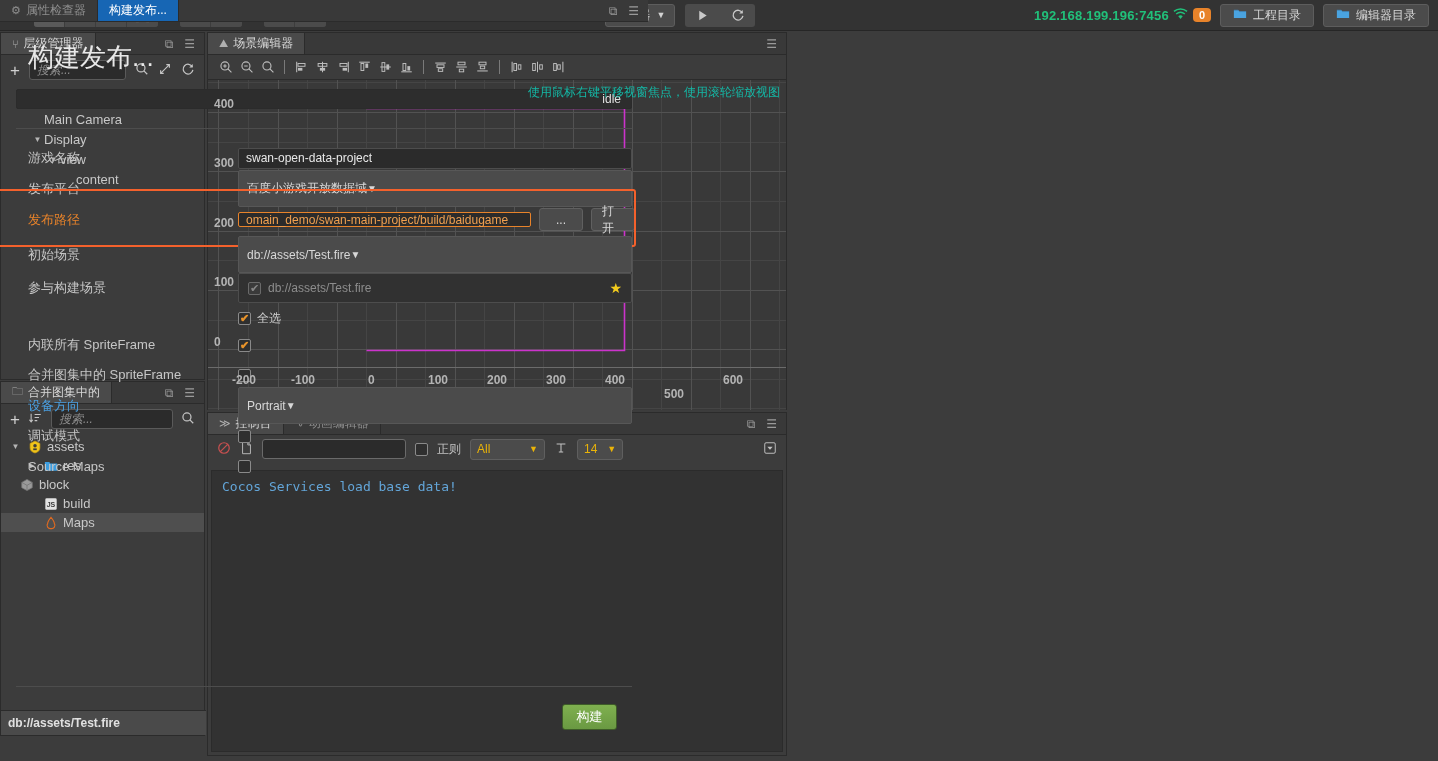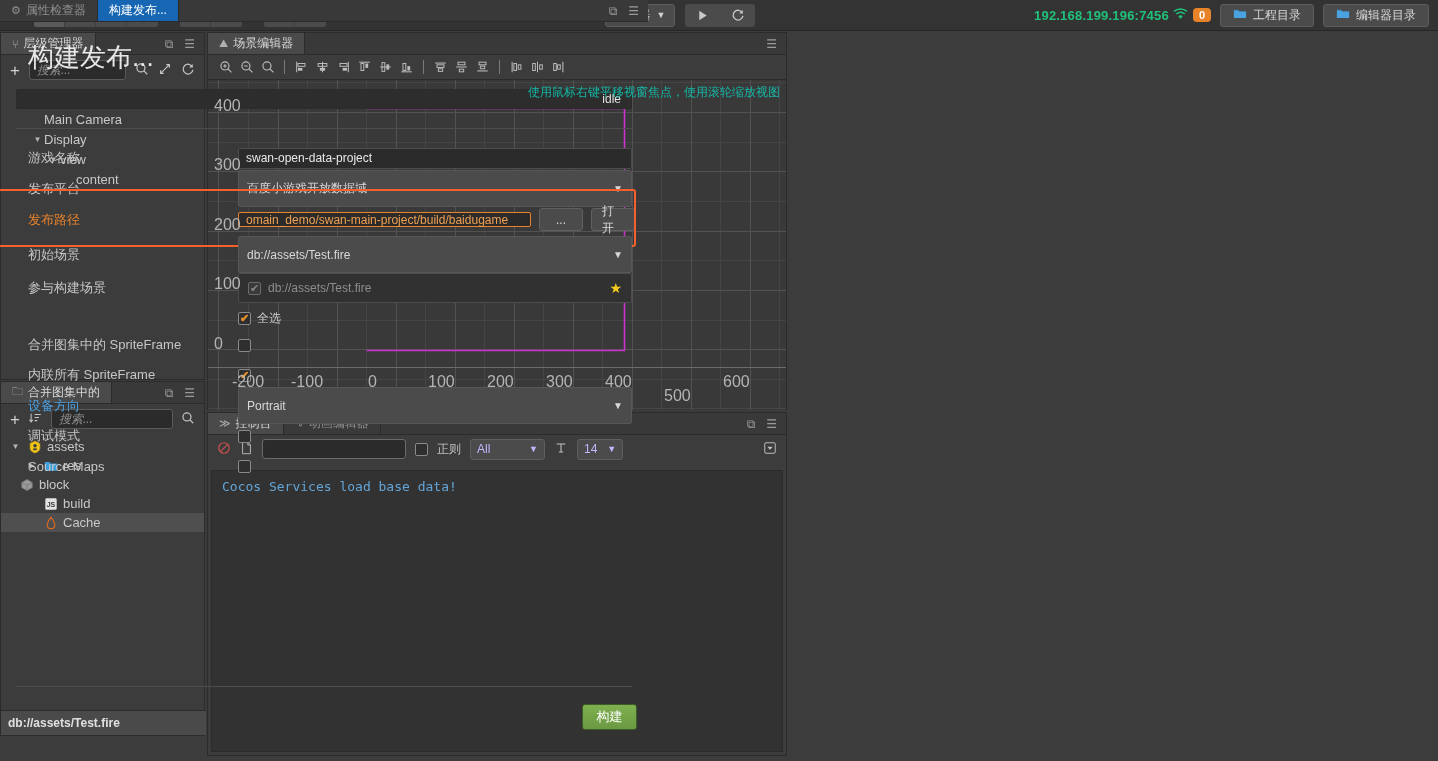--- a/index.html
+++ b/index.html
@@ -101,38 +101,38 @@
   .scene-tools {
     height: 25px; display: flex; align-items: center; gap: 0px; padding: 0 7px; background: #3c3c3c;
     border-bottom: 1px solid #2b2b2b;
   }
   .stool { width: 21px; height: 21px; display: flex; align-items: center; justify-content: center; color: #bdbdbd; }
   .sdiv { width: 1px; height: 14px; background: #7a7a7a; margin: 0 6px; }
   .viewport { position: relative; height: 330px; background: #393939; overflow: hidden; }
   .vp-hint {
     position: absolute; right: 6px; top: 4px; font-size: 12px; color: #14b8a6; z-index: 5;
   }
-  .vp-axis-label { position: absolute; color: #b4b4b4; font-size: 16px; z-index: 4; }
+  .vp-axis-label { position: absolute; color: #b4b4b4; font-size: 12px; z-index: 4; font-weight: bold; }
 
   
   #console { left: 207px; top: 412px; width: 580px; height: 344px; }
   .c-toolbar { height: 28px; display: flex; align-items: center; gap: 9px; padding: 0 9px; background: #3c3c3c; }
   .c-input { width: 144px; height: 20px; background: #2b2b2b; border: 1px solid #6a6a6a; border-radius: 3px; }
   .chk {
     width: 13px; height: 13px; background: #2f2f2f; border: 1px solid #8a8a8a; border-radius: 2px;
     display: inline-flex; align-items: center; justify-content: center; flex: none;
   }
   .chk.on { background: #2f2f2f; }
   .chk.on::after { content: "✔"; color: #e8932a; font-size: 11px; line-height: 1; font-weight: bold; }
   .chk.dis { border-color: #6a6a6a; background: #3a3a3a; }
   .chk.dis::after { content: "✔"; color: #888; font-size: 11px; line-height: 1; }
   .c-select {
     height: 21px; background: #4b4b4b; border: 1px solid #5f5f5f; border-radius: 3px;
     display: flex; align-items: center; justify-content: space-between; padding: 0 6px;
-    color: #c4b5fd; font-size: 12px; gap: 10px;
+    color: #eab308; font-size: 12px; gap: 10px;
   }
   .log-area { position: absolute; left: 3px; right: 3px; top: 57px; bottom: 3px; background: #323232;
     border: 1px solid #2b2b2b; padding: 8px 10px; }
   .log-line { font-family: "DejaVu Sans Mono", monospace; font-size: 13px; color: #63a5d8; }
 
   
   #inspector { left: 789px; top: 32px; width: 648px; height: 727px; border: none; background: #3c3c3c; }
   .build-body { padding: 0 16px; position: relative; height: 100%; }
   .build-title { font-size: 26px; color: #e8e8e8; padding: 18px 0 14px 12px; }
   .status-bar-idle {
@@ -146,38 +146,38 @@
   .flabel.orange { color: #e8832a; }
   .flabel.blue { color: #4a9fe0; }
   .fctl { flex: 1; display: flex; align-items: center; }
   .inp {
     flex: 1; height: 21px; background: #2b2b2b; border: 1px solid #4d4d4d; border-radius: 2px;
     display: flex; align-items: center; padding: 0 7px; color: #e8e8e8; font-size: 12px;
   }
   .inp.focus { border: 1px solid #e8832a; color: #f0a050; }
   .sel-ctl {
     flex: 1; height: 37px; background: #4b4b4b; border: 1px solid #575757; border-radius: 2px;
-    display: flex; align-items: center; justify-content: space-between; padding: 0 8px;
+    display: flex; align-items: center; padding: 0 8px;
     color: #d8d8d8; font-size: 12px;
   }
   .mini-btn {
     height: 23px; min-width: 44px; background: #4b4b4b; border: 1px solid #606060; border-radius: 3px;
     display: flex; align-items: center; justify-content: center; color: #dadada; font-size: 12px;
     margin-left: 8px; padding: 0 10px;
   }
   .scene-list {
     flex: 1; height: 30px; background: #313131; border: 1px solid #4d4d4d; border-radius: 2px;
     display: flex; align-items: center; padding: 0 9px; gap: 7px; color: #8d8d8d; font-size: 12px;
   }
   .star { margin-left: auto; color: #f2cb1d; font-size: 14px; }
   .highlight-box {
     position: absolute; border: 2px solid #f4612c; border-radius: 3px; pointer-events: none;
   }
   .build-btn {
-    position: absolute; right: 11px; bottom: 19px; width: 55px; height: 26px;
+    position: absolute; right: 31px; bottom: 19px; width: 55px; height: 26px;
     background: linear-gradient(#7fb04f, #6a9942); border: 1px solid #3e5c28; border-radius: 3px;
     display: flex; align-items: center; justify-content: center; color: #ffffff; font-size: 13px;
   }
   .insp-divider { position: absolute; left: 16px; right: 16px; bottom: 62px; height: 1px; background: #4d4d4d; }
 </style>
 </head>
 <body>
 
 <div class="app">
 
@@ -429,21 +429,21 @@
           </span>
           <span>build</span>
         </div>
         <div class="anode sel" style="padding-left: 24px;">
           <span class="arrow none"></span>
           <span style="width: 15px; height: 15px; display: inline-flex; align-items: center; justify-content: center; flex: 0 0 auto;">
             <svg width="14" height="14" viewBox="0 0 16 16">
               <path d="M8 1.5c2.4 2.8 3.8 4.6 3.8 7A3.8 3.8 0 0 1 8 14.4 3.8 3.8 0 0 1 4.2 8.5c0-2.4 1.4-4.2 3.8-7z" fill="none" stroke="#e06a20" stroke-width="1.3"></path>
             </svg>
           </span>
-          <span>Cache</span>
+          <span>Maps</span>
         </div>
       </div>
     <div class="statusbar">
       <span>db://assets/Test.fire</span>
     </div>
   </div>
 
   <div class="panel" id="scene">
     <div class="panel-tabs">
       <div class="ptab sel">
@@ -728,30 +728,30 @@
 
       <div class="frow" style="height:24px">
         <div class="flabel"></div>
         <div class="fctl" style="gap:6px">
           <span class="chk on"></span>
           <span style="color:#d0d0d0">全选</span>
         </div>
       </div>
 
       <div class="frow" style="height:30px">
+        <div class="flabel">内联所有 SpriteFrame</div>
+        <div class="fctl">
+            <span class="chk on"></span>
+          </div>
+      </div>
+
+      <div class="frow" style="height:30px">
         <div class="flabel">合并图集中的 SpriteFrame</div>
         <div class="fctl">
             <span class="chk"></span>
-          </div>
-      </div>
-
-      <div class="frow" style="height:30px">
-        <div class="flabel">内联所有 SpriteFrame</div>
-        <div class="fctl">
-            <span class="chk on"></span>
           </div>
       </div>
 
 
       <div class="frow" style="height:31px">
         <div class="flabel blue">设备方向</div>
         <div class="fctl">
           <div class="sel-ctl">
             <span>Portrait</span>
             <span style="font-size:10px">▼</span>

